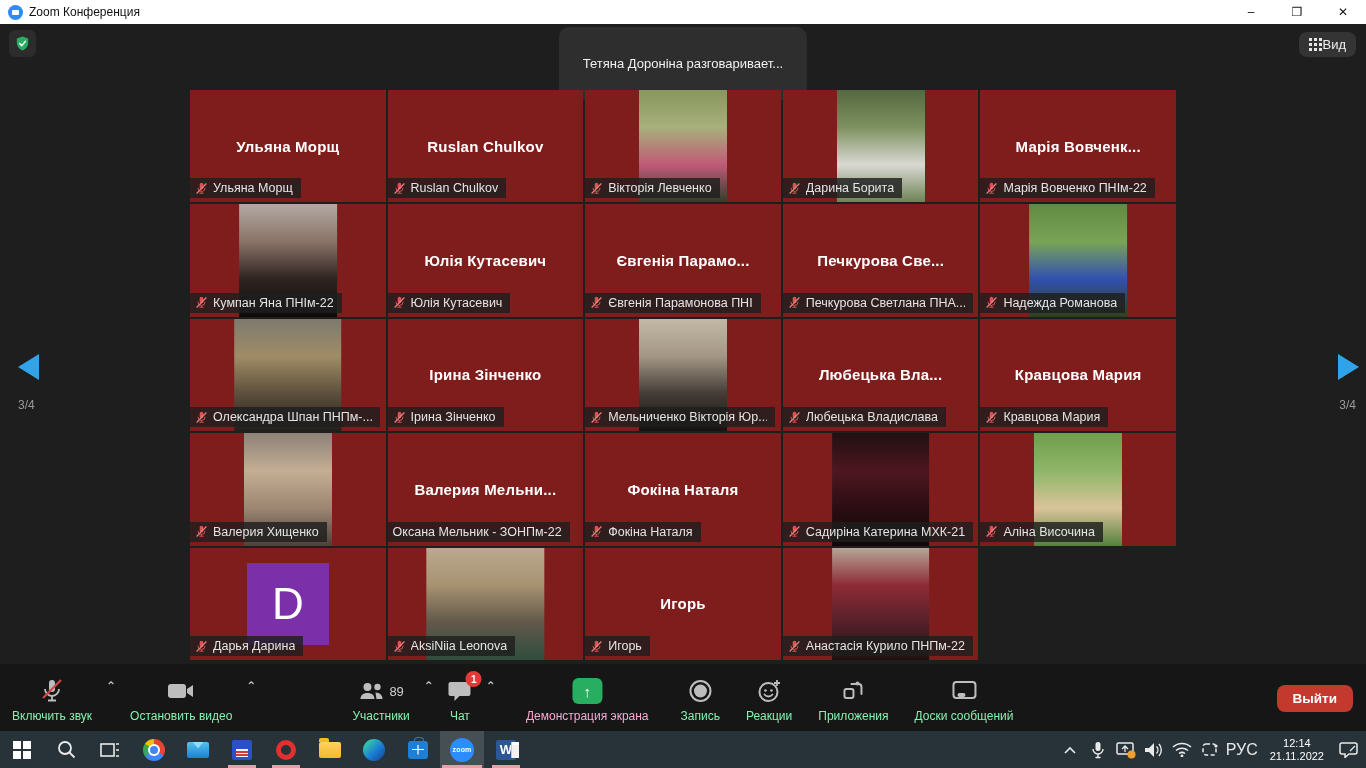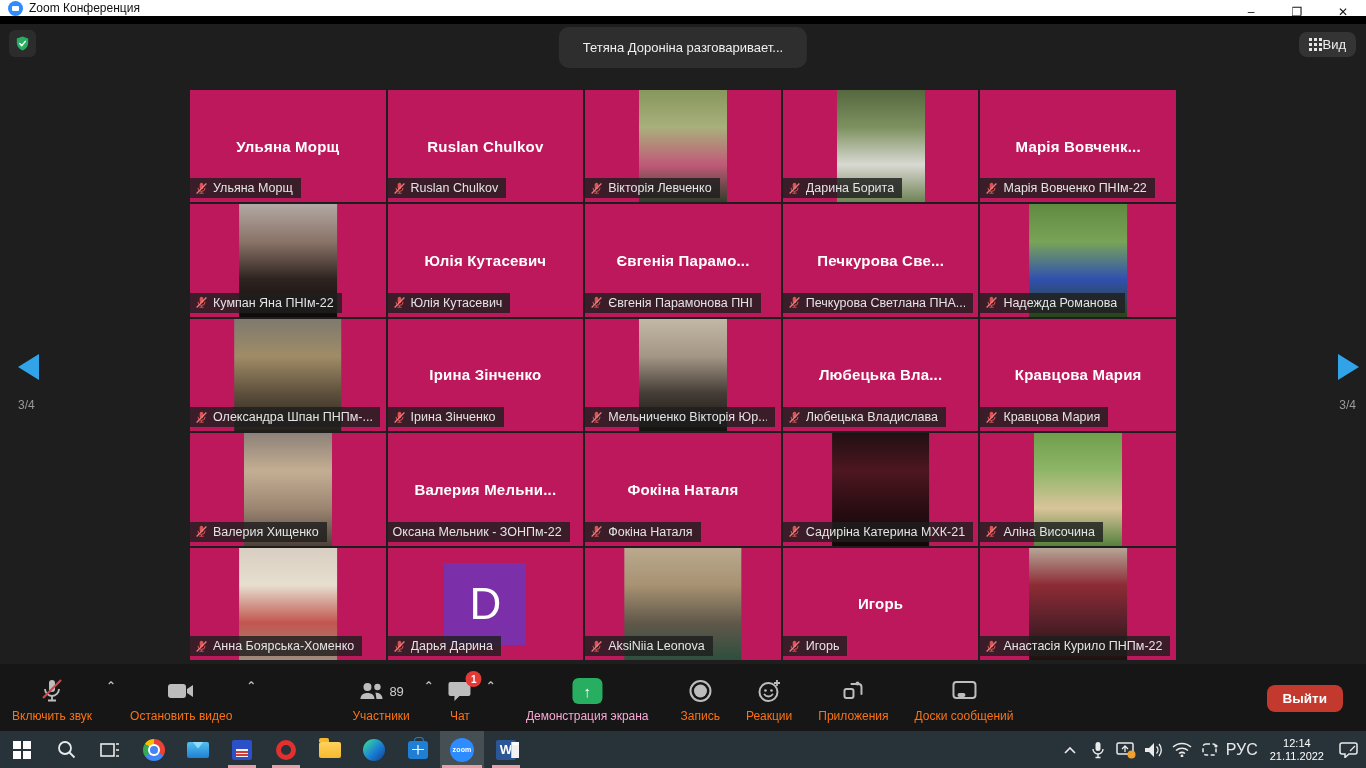--- a/index.html
+++ b/index.html
@@ -1,42 +1,42 @@
 <!DOCTYPE html>
 <html><head>
 <meta charset="utf-8">
 <style>
   * { margin:0; padding:0; box-sizing:border-box; }
   html,body { width:1366px; height:768px; overflow:hidden; background:#000; }
   body { font-family:"Liberation Sans","DejaVu Sans",sans-serif; }
   .screen { position:relative; width:1366px; height:768px; }
 
   
-  .titlebar { position:absolute; top:0; left:0; right:0; height:16px; background:#ffffff;
+  .titlebar { position:absolute; top:0; left:0; right:0; height:24px; background:#ffffff;
     display:flex; align-items:center; padding-left:8px; color:#111; font-size:12px; }
   .zoom-app-ico { width:15px; height:15px; border-radius:50%; background:#2d8cff; margin-right:6px;
     display:flex; align-items:center; justify-content:center; }
   .zoom-app-ico span{ display:block; width:7px; height:5px; background:#fff; border-radius:1px; }
   .win-controls { position:absolute; right:0; top:0; height:24px; display:flex; }
   .win-btn { width:46px; height:24px; display:flex; align-items:center; justify-content:center;
     font-size:12px; color:#111; }
 
   
   .stage { position:absolute; top:24px; left:0; right:0; height:640px; background:#1e1e1e; }
   .shield-chip { position:absolute; left:9px; top:6px; width:27px; height:27px; background:#2c2c2c;
     border-radius:6px; display:flex; align-items:center; justify-content:center; }
   .toast { position:absolute; top:3px; left:50%; transform:translateX(-50%); background:#2e2e2e;
-    color:#f0f0f0; font-size:13px; padding:13px 24px; border-radius:10px; white-space:nowrap; }
+    color:#f0f0f0; font-size:13px; padding:29px 24px; border-radius:10px; white-space:nowrap; }
   .view-btn { position:absolute; right:10px; top:8px; background:#343434; color:#f0f0f0;
     font-size:13px; padding:5px 10px; border-radius:8px; display:flex; align-items:center; }
 
   
   .grid { position:absolute; left:190px; top:66px; width:986px; height:570px;
     display:grid; grid-template-columns:repeat(5,1fr); grid-template-rows:repeat(5,1fr); gap:2px; }
-  .tile { position:relative; background:#be185d; overflow:hidden; }
+  .tile { position:relative; background:#7f1d1d; overflow:hidden; }
   .tile-photo { position:absolute; top:0; bottom:0; left:50%; transform:translateX(-50%); }
   .tile-center { position:absolute; inset:0; display:flex; align-items:center; justify-content:center;
     color:#ffffff; font-size:15px; font-weight:700; letter-spacing:.2px; padding:0 8px; text-align:center; }
   .tile-letter { position:absolute; top:50%; left:50%; transform:translate(-50%,-50%);
     width:82px; height:82px; display:flex; align-items:center; justify-content:center;
     color:#fff; font-size:44px; font-weight:400; }
   .tile-label { position:absolute; left:0; bottom:4px; background:rgba(30,30,30,.82);
     display:flex; align-items:center; gap:5px; padding:3px 8px 3px 5px; max-width:97%; }
   .tile-label .lbl-text { color:#e4e4e4; font-size:12.5px; white-space:nowrap; overflow:hidden; }
   .tile-label svg { flex:0 0 auto; }
@@ -51,28 +51,28 @@
   .nav-right .tri { border-top:13px solid transparent; border-bottom:13px solid transparent;
     border-left:21px solid #31a3e8; margin-left:auto; }
   .nav .pg { color:#9a9a9a; font-size:12px; margin-top:18px; }
   .nav-right .pg { padding-right:3px; }
 
   
   .toolbar { position:absolute; top:664px; left:0; right:0; height:67px; background:#161616;
     display:flex; align-items:stretch; }
   .tb-btn { display:flex; flex-direction:column; align-items:center; justify-content:flex-end;
     padding:0 8px 8px; gap:5px; position:relative; }
-  .tb-btn .lbl { color:#f97316; font-size:12px; white-space:nowrap; }
+  .tb-btn .lbl { color:#86efac; font-size:12px; white-space:nowrap; }
   .tb-btn.green .lbl { color:#f9a8d4; }
   .tb-ico-row { display:flex; align-items:center; gap:5px; height:26px; }
   .tb-count { color:#cfcfcf; font-size:13px; }
   .chev { color:#bdbdbd; font-size:12px; font-weight:700; align-self:center; transform:translateY(-12px); padding:0 6px; }
   .tb-left { display:flex; margin-left:4px; }
   .tb-center { position:absolute; left:50%; transform:translateX(-50%); display:flex; height:100%; }
-  .leave-btn { position:absolute; right:23px; top:21px; background:#c3392d; color:#fff;
+  .leave-btn { position:absolute; right:13px; top:21px; background:#c3392d; color:#fff;
     font-size:13.5px; font-weight:700; padding:6px 16px; border-radius:8px; }
   .badge { position:absolute; top:-7px; right:-10px; background:#e53935; color:#fff; font-size:10px;
     min-width:16px; height:16px; border-radius:8px; display:flex; align-items:center; justify-content:center;
     padding:0 4px; font-weight:700; }
   .share-ico { width:30px; height:26px; background:#27ae60; border-radius:6px; display:flex;
     align-items:center; justify-content:center; color:#fff; font-size:15px; font-weight:700; }
 
   
   .taskbar { position:absolute; top:731px; left:0; right:0; height:37px; background:#273339;
     display:flex; align-items:center; }
@@ -406,33 +406,20 @@
       <svg class="mic" width="13" height="13" viewBox="0 0 16 16">
         <rect x="5.8" y="1" width="4.4" height="8" rx="2.2" fill="#e05252"></rect>
         <path d="M3.6 7.2a4.4 4.4 0 0 0 8.8 0" stroke="#e05252" stroke-width="1.2" fill="none"></path>
         <path d="M8 11.6v1.8M5.4 13.8h5.2" stroke="#e05252" stroke-width="1.2"></path>
         <line x1="2" y1="14.2" x2="14" y2="1.8" stroke="#e87f7f" stroke-width="1.5"></line>
       </svg>
       <span class="lbl-text">Аліна Височина</span>
     </div>
   </div>
         <div class="tile">
-    <div class="tile-photo" style="width: 50%; background: linear-gradient(rgb(216, 207, 194), rgb(230, 222, 207), rgb(194, 86, 79), rgb(159, 140, 122));"></div>
-
-    <div class="tile-label">
-      <svg class="mic" width="13" height="13" viewBox="0 0 16 16">
-        <rect x="5.8" y="1" width="4.4" height="8" rx="2.2" fill="#e05252"></rect>
-        <path d="M3.6 7.2a4.4 4.4 0 0 0 8.8 0" stroke="#e05252" stroke-width="1.2" fill="none"></path>
-        <path d="M8 11.6v1.8M5.4 13.8h5.2" stroke="#e05252" stroke-width="1.2"></path>
-        <line x1="2" y1="14.2" x2="14" y2="1.8" stroke="#e87f7f" stroke-width="1.5"></line>
-      </svg>
-      <span class="lbl-text">Анна Боярська-Хоменко</span>
-    </div>
-  </div>
-        <div class="tile">
 
     <div class="tile-letter" style="background: rgb(123, 47, 168);">D</div>
 
     <div class="tile-label">
       <svg class="mic" width="13" height="13" viewBox="0 0 16 16">
         <rect x="5.8" y="1" width="4.4" height="8" rx="2.2" fill="#e05252"></rect>
         <path d="M3.6 7.2a4.4 4.4 0 0 0 8.8 0" stroke="#e05252" stroke-width="1.2" fill="none"></path>
         <path d="M8 11.6v1.8M5.4 13.8h5.2" stroke="#e05252" stroke-width="1.2"></path>
         <line x1="2" y1="14.2" x2="14" y2="1.8" stroke="#e87f7f" stroke-width="1.5"></line>
       </svg>

